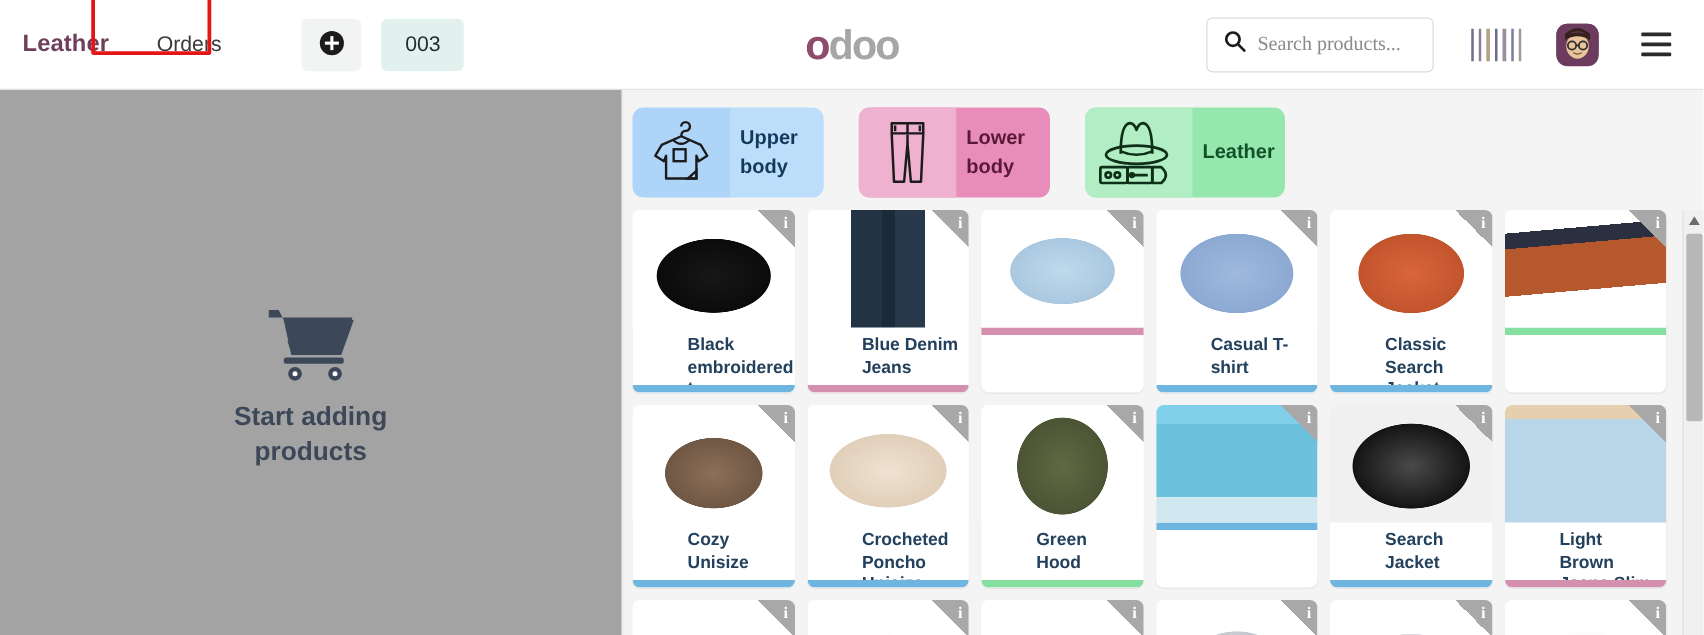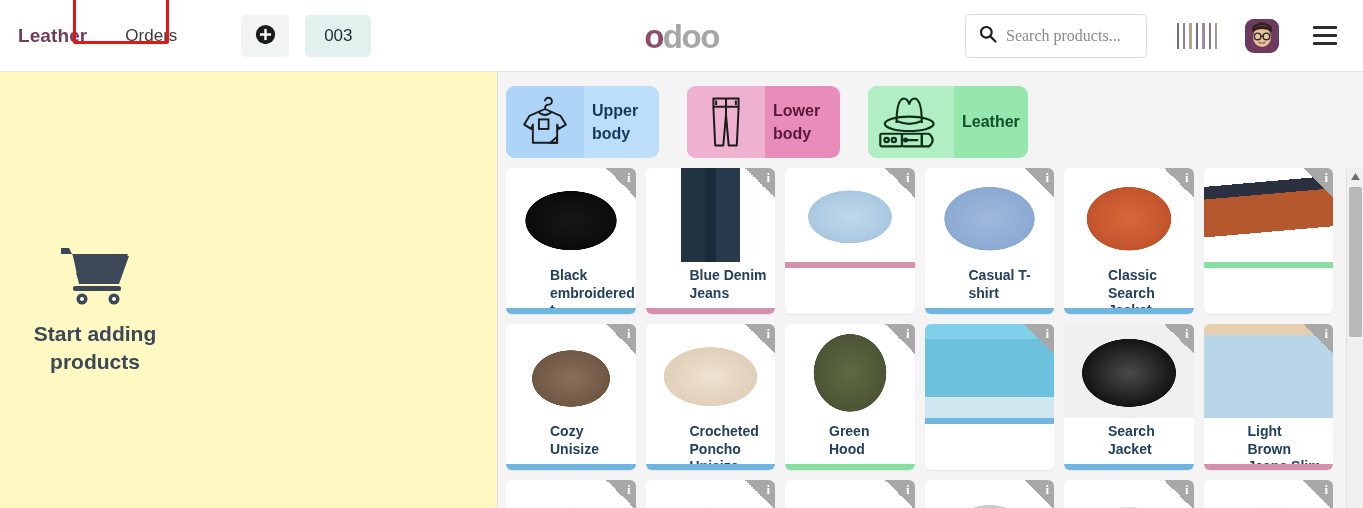--- a/index.html
+++ b/index.html
@@ -100,23 +100,23 @@
     align-items: center; gap: 5px;
     background: transparent; border: none; cursor: pointer;
   }
   .menu-btn span { display: block; width: 24px; height: 3px; background: #2b2b2b; border-radius: 1px; }
 
   
   .body { flex: 1; display: flex; min-height: 0; }
 
   .cart-panel {
     width: 498px; min-width: 498px;
-    background: #fef9c3;
+    background: #a3a3a3;
     border-right: 1px solid #e0e0e0;
-    display: flex; align-items: flex-start; 
+    display: flex; align-items: flex-start; justify-content: center;
     padding-top: 172px;
   }
   .empty-cart { text-align: center; }
   .cart-icon { display: flex; justify-content: center; margin-bottom: 14px; }
   .empty-text {
     color: #3c4858; font-size: 21px; font-weight: bold;
     line-height: 1.35; max-width: 190px; margin: 0 auto;
   }
 
   .products-panel {

